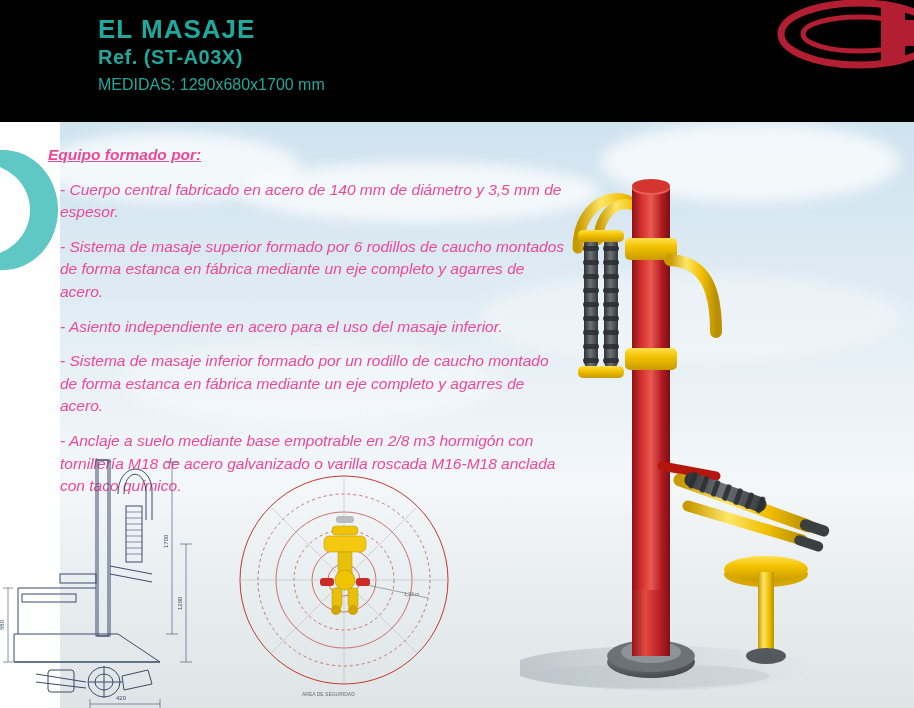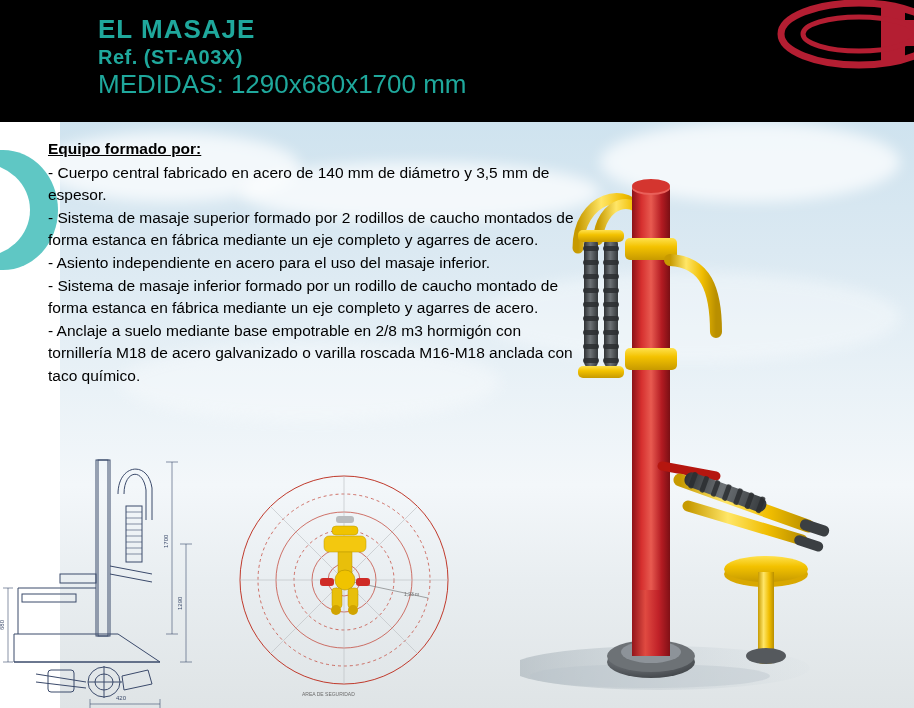--- a/index.html
+++ b/index.html
@@ -46,21 +46,21 @@
     color: #1fa89c;
   }
   .title-ref {
     font-size: 20px;
     font-weight: bold;
     letter-spacing: 0.5px;
     line-height: 27px;
     color: #1fa89c;
   }
   .title-measure {
-    font-size: 26px;
+    font-size: 16px;
     line-height: 27px;
     color: #1fa89c;
   }
 
   
   .logo {
     position: absolute;
     right: 0px;
     top: 0px;
     width: 170px;
@@ -113,35 +113,36 @@
     position: absolute;
     border-radius: 50%;
     background: rgba(255,255,255,0.72);
     filter: blur(7px);
   }
 
   
   .body-text {
     position: absolute;
     left: 48px;
-    top: 138px;
+    top: 144px;
     width: 530px;
     z-index: 6;
-    color: #000000;
+    color: #ec4899;
     font-size: 15.5px;
     line-height: 22.6px;
+    font-style: italic;
   }
   .body-text .lead {
     font-weight: bold;
     text-decoration: underline;
     display: block;
     margin-bottom: 1px;
   }
   .body-text p {
-    margin: 0;
+    margin: 12px;
   }
 
   
   .render {
     position: absolute;
     left: 520px;
     top: 120px;
     width: 394px;
     height: 588px;
     z-index: 4;
@@ -202,21 +203,21 @@
         <path d="M104 6 L128 6 L128 20 L142 20 L142 6 L166 6 L166 62 L142 62 L142 46 L128 46 L128 62 L104 62 Z" fill="#b41e32"></path>
         <path d="M150 24 L170 24 L170 44 L150 44 Z" fill="#b41e32"></path>
         <ellipse cx="82" cy="34" rx="56" ry="17" fill="none" stroke="#b41e32" stroke-width="5"></ellipse>
       </svg>
     </div>
   </div>
 
   <div class="body-text">
     <span class="lead">Equipo formado por:</span>
     <p>- Cuerpo central fabricado en acero de 140 mm de diámetro y 3,5 mm de espesor.</p>
-    <p>- Sistema de masaje superior formado por 2 rodillos de caucho montados de forma estanca en fábrica mediante un eje completo y agarres de acero.</p>
+    <p>- Sistema de masaje superior formado por 6 rodillos de caucho montados de forma estanca en fábrica mediante un eje completo y agarres de acero.</p>
     <p>- Asiento independiente en acero para el uso del masaje inferior.</p>
     <p>- Sistema de masaje inferior formado por un rodillo de caucho montado de forma estanca en fábrica mediante un eje completo y agarres de acero.</p>
     <p>- Anclaje a suelo mediante base empotrable en 2/8 m3 hormigón con tornillería M18 de acero galvanizado o varilla roscada M16-M18 anclada con taco químico.</p>
   </div>
 
   <div class="render">
     <svg width="394" height="588" viewBox="0 0 394 588">
       <defs>
         <linearGradient id="postGrad" x1="0" y1="0" x2="1" y2="0">
           <stop offset="0%" stop-color="#8c1218"></stop>

